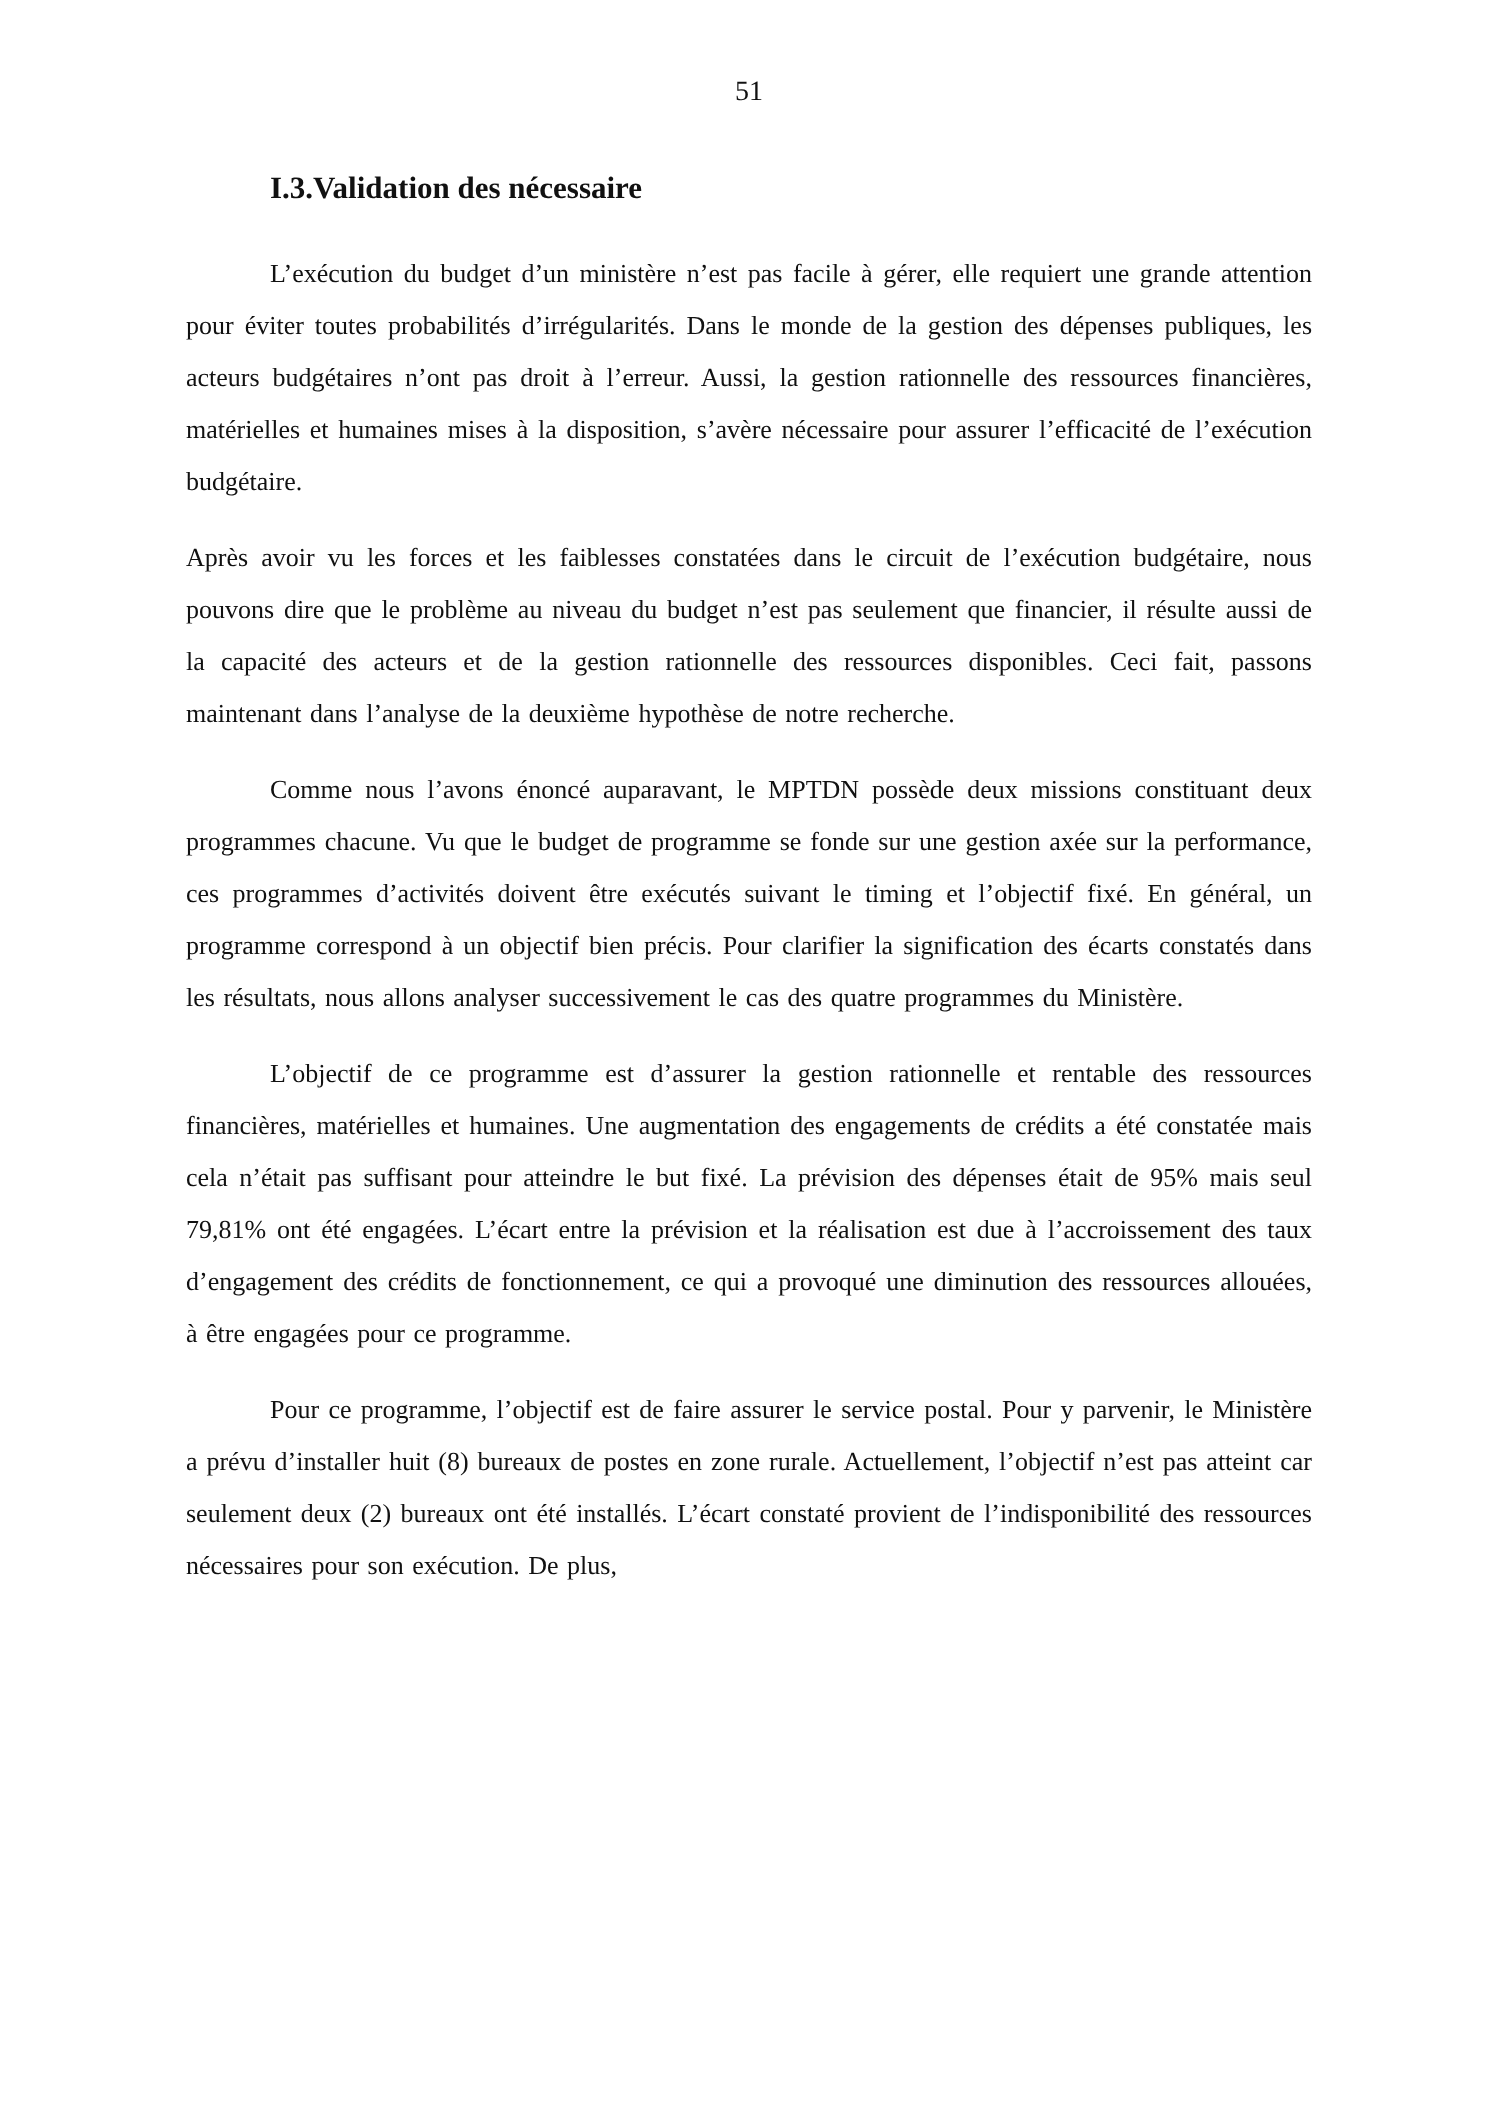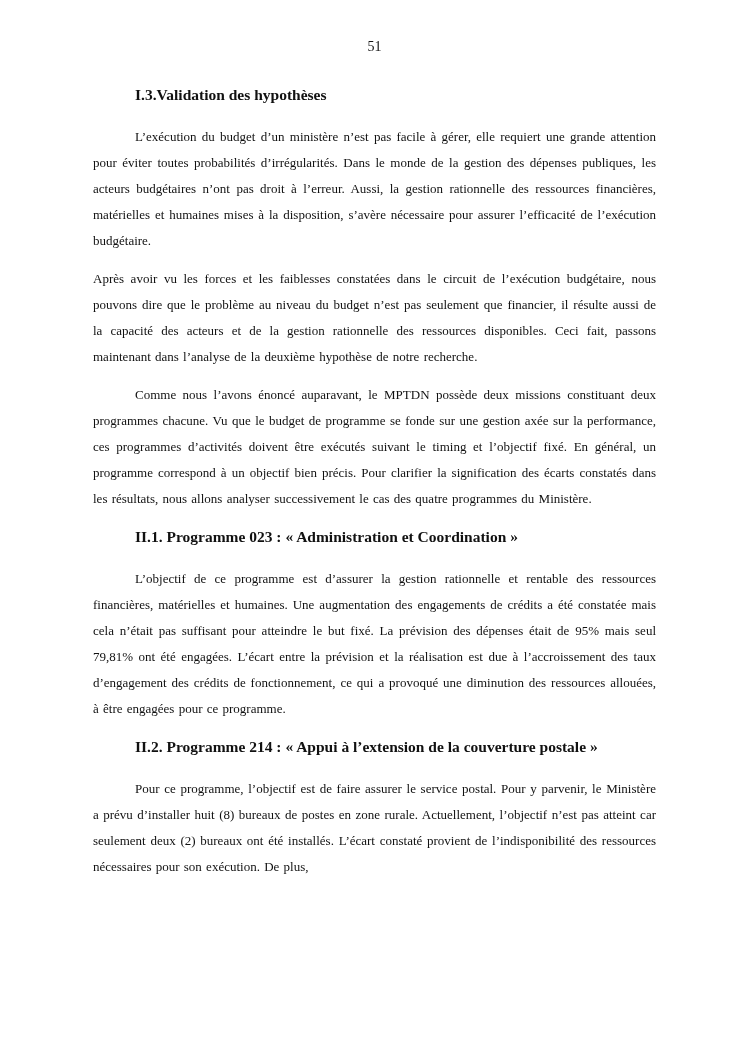--- a/index.html
+++ b/index.html
@@ -47,29 +47,27 @@
     text-align: center;
     margin: 0 0 12px 0;
   }
 </style>
 </head>
 <body>
 
 <div class="page">
   <div class="page-number">51</div>
 
-  <h2 class="heading indent">I.3.Validation des hypothèses</h2>
+  <h2 class="heading indent">I.3.Validation des nécessaire</h2>
 
   <p class="para indent">L’exécution du budget d’un ministère n’est pas facile à gérer, elle requiert une grande attention pour éviter toutes probabilités d’irrégularités. Dans le monde de la gestion des dépenses publiques, les acteurs budgétaires n’ont pas droit à l’erreur. Aussi, la gestion rationnelle des ressources financières, matérielles et humaines mises à la disposition,  s’avère nécessaire pour assurer l’efficacité de l’exécution budgétaire.</p>
 
   <p class="para">Après avoir vu les forces et les faiblesses constatées dans le circuit de l’exécution budgétaire, nous pouvons dire que  le problème au niveau du budget n’est pas seulement que financier, il résulte aussi de la capacité des acteurs et de la gestion rationnelle des ressources disponibles. Ceci fait, passons maintenant dans l’analyse de la deuxième hypothèse de notre recherche.</p>
 
 
   <p class="para indent">Comme nous l’avons énoncé auparavant, le MPTDN possède deux missions constituant deux programmes chacune. Vu que le budget de programme se fonde sur une gestion axée sur la performance, ces programmes d’activités doivent être exécutés suivant le timing et l’objectif fixé. En général, un programme correspond à un objectif bien précis. Pour clarifier la signification des écarts constatés dans les résultats, nous allons analyser successivement le cas des quatre programmes du Ministère.</p>
 
-  <h2 class="heading indent">II.1. Programme 023 : « Administration et Coordination »</h2>
 
   <p class="para indent">L’objectif de ce programme est d’assurer la gestion rationnelle et rentable des ressources financières, matérielles et humaines. Une augmentation des engagements de crédits a été constatée mais cela n’était pas suffisant pour atteindre le but fixé. La prévision des dépenses était de 95% mais seul 79,81% ont été engagées. L’écart entre la prévision et la réalisation est due à  l’accroissement des taux d’engagement des crédits de fonctionnement, ce qui a provoqué une diminution des ressources allouées, à être engagées pour ce programme.</p>
 
-  <h2 class="heading indent">II.2. Programme 214 : « Appui à l’extension de la couverture postale »</h2>
 
   <p class="para indent">Pour ce programme, l’objectif est de faire assurer le service postal. Pour y parvenir, le Ministère a prévu d’installer huit (8) bureaux de postes en zone rurale. Actuellement, l’objectif n’est pas atteint car seulement deux (2) bureaux ont été installés. L’écart constaté provient de l’indisponibilité des ressources nécessaires pour son exécution. De plus,</p>
 </div>
 
 </body></html>

